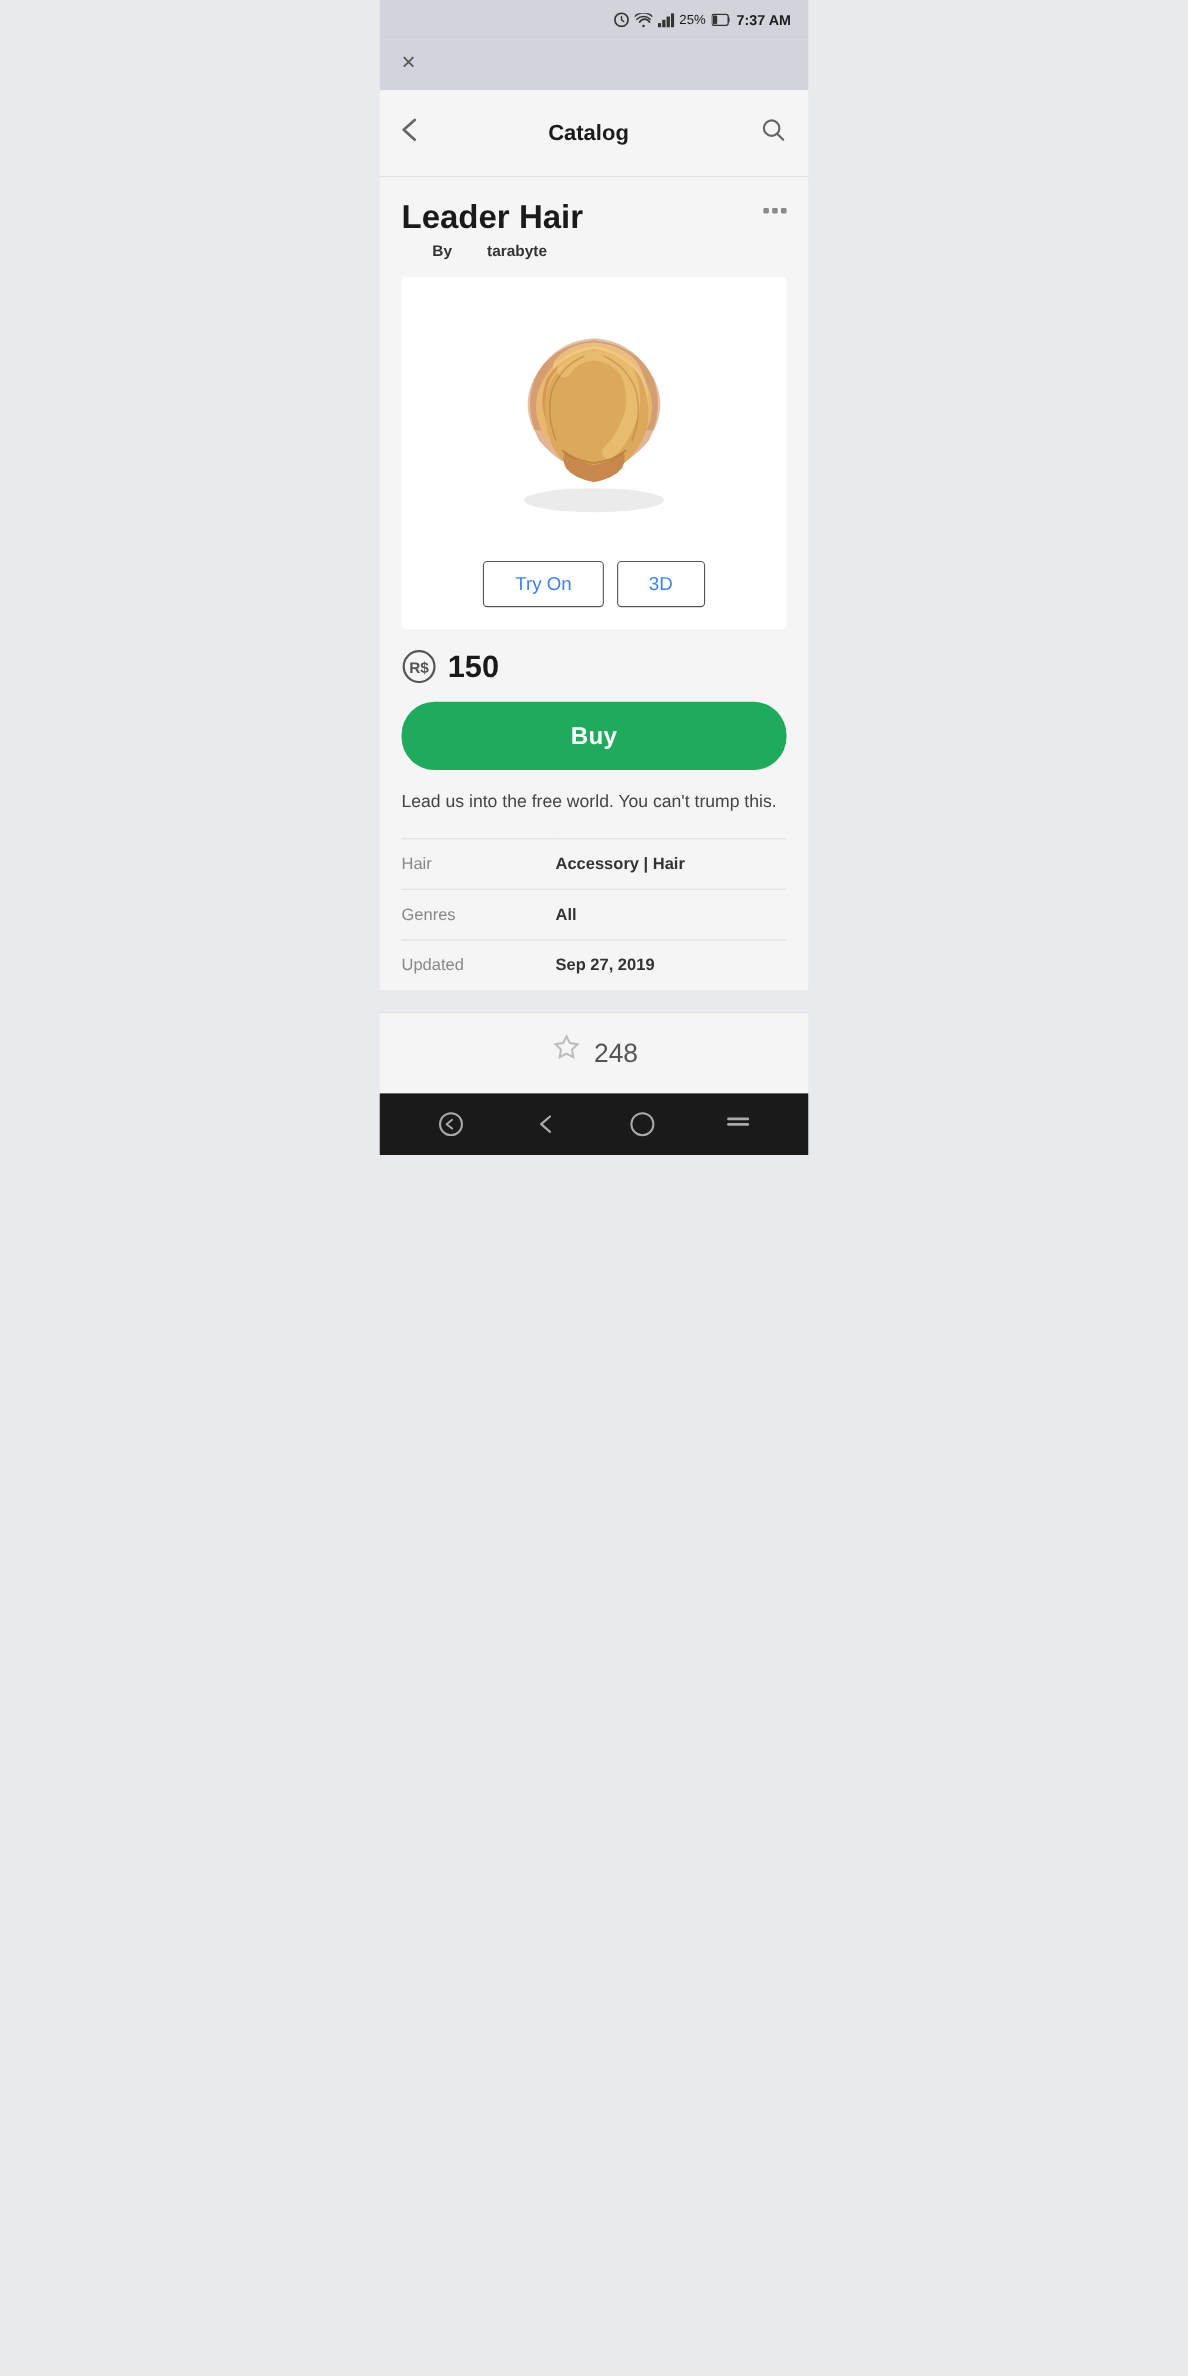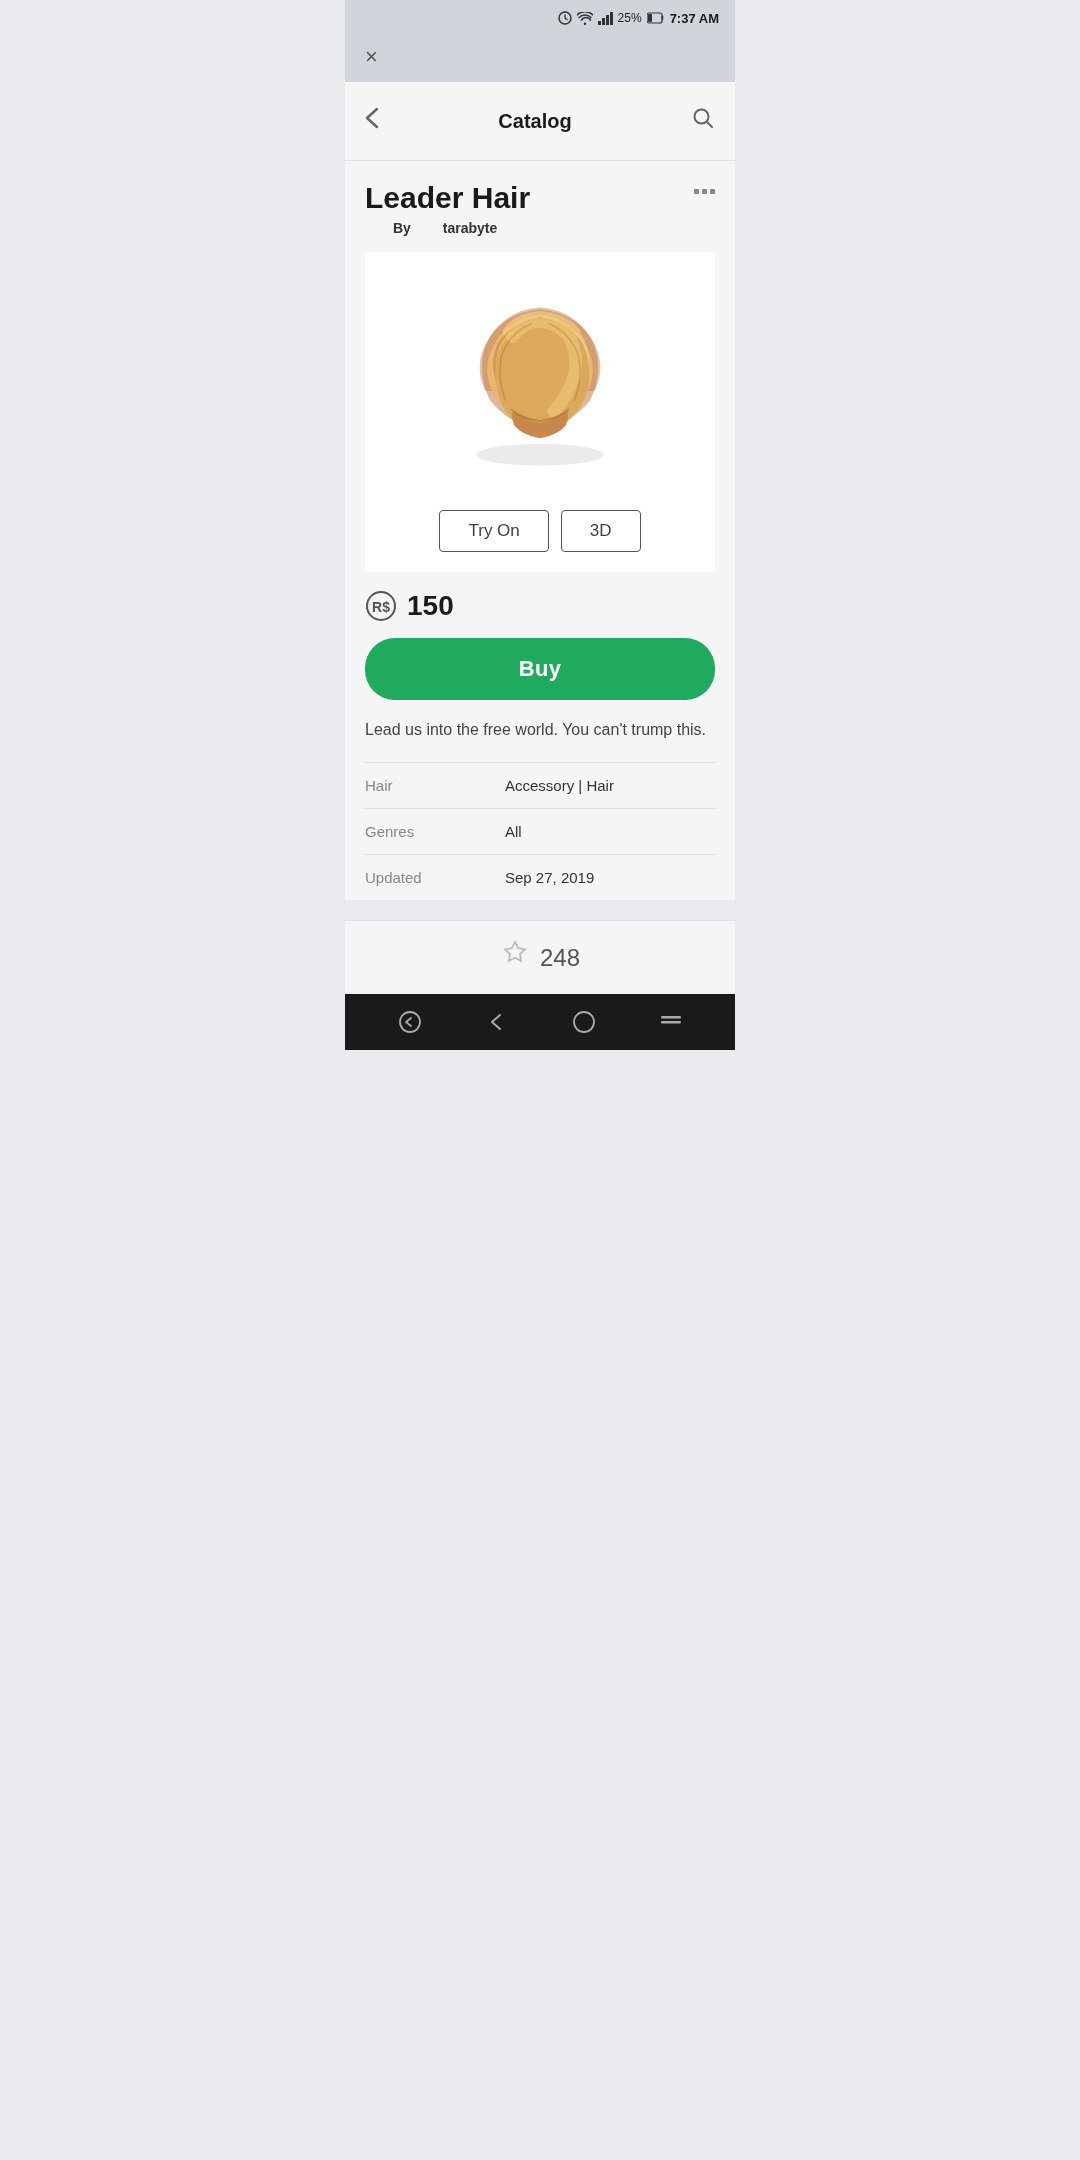--- a/index.html
+++ b/index.html
@@ -176,21 +176,21 @@
     .image-buttons {
       display: flex;
       gap: 12px;
     }
 
     .img-btn {
       border: 1.5px solid #555;
       background: #fff;
       padding: 10px 28px;
       font-size: 17px;
-      color: #404040;
+      color: #3b82f6;
       border-radius: 4px;
       cursor: pointer;
       font-weight: 400;
     }
 
     
     .price-section {
       display: flex;
       align-items: center;
       gap: 10px;
@@ -247,21 +247,21 @@
       font-size: 15px;
     }
 
     .details-table td:first-child {
       color: #888;
       width: 40%;
     }
 
     .details-table td:last-child {
       color: #333;
-      font-weight: 400;
+      font-weight: 700;
     }
 
     
     .rating-section {
       background-color: #f5f5f5;
       border-top: 1px solid #e0e0e0;
       padding: 18px 20px;
       display: flex;
       align-items: center;
       justify-content: center;

